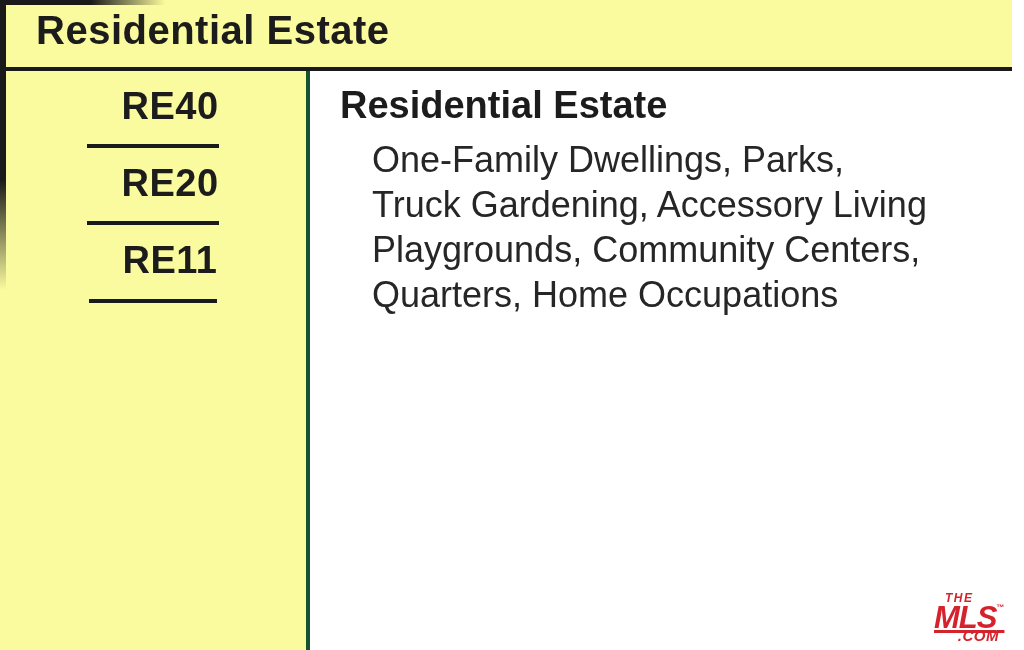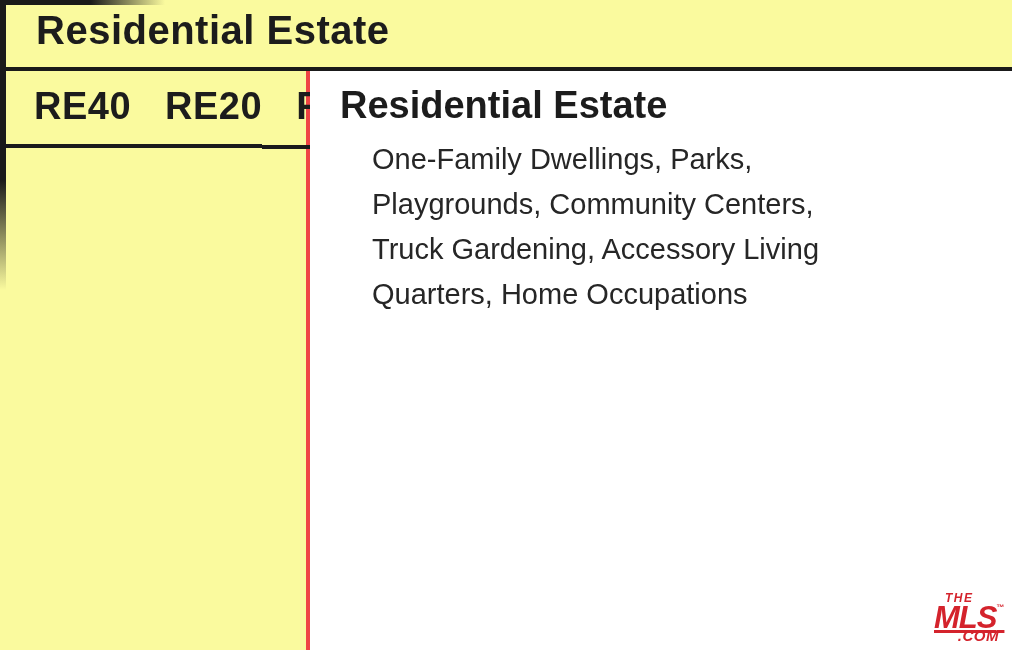--- a/index.html
+++ b/index.html
@@ -35,24 +35,25 @@
     letter-spacing: 0.5px;
     white-space: nowrap;
   }
   
   .zone-column {
     position: absolute;
     left: 0; top: 71px;
     width: 306px;
     height: 579px;
     background: #fafa9e;
-    border-right: 4px solid #ef4444;
+    border-right: 4px solid #14532d;
     box-sizing: content-box;
     display: flex;
-    flex-direction: row;
+    flex-direction: column;
+    align-items: center;
   }
   .zone-row {
     box-sizing: border-box;
     border-bottom: 4px solid #1a1a1a;
     padding: 14px 0 0 34px;
   }
   .zone-row.last { border-bottom: none; }
   .zone-code {
     font-size: 38px;
     font-weight: bold;
@@ -72,21 +73,21 @@
     margin: 13px 0 0 30px;
     font-size: 38px;
     font-weight: bold;
     color: #1c1c1c;
     white-space: nowrap;
   }
   .detail-body {
     margin: 10px 0 0 62px;
   }
   .detail-line {
-    font-size: 29px;
+    font-size: 36px;
     line-height: 45px;
     color: #262626;
     white-space: nowrap;
   }
   
   .artifact-left {
     position: absolute;
     left: 0; top: 0;
     width: 6px;
     height: 290px;
@@ -156,22 +157,22 @@
     </div>
     <div class="zone-row" style="height:78px">
       <span class="zone-code">RE11</span>
     </div>
   </div>
 
   <div class="detail-panel">
     <div class="detail-heading">Residential Estate</div>
     <div class="detail-body">
       <div class="detail-line">One-Family Dwellings, Parks,</div>
+      <div class="detail-line">Truck Gardening, Accessory Living</div>
       <div class="detail-line">Playgrounds, Community Centers,</div>
-      <div class="detail-line">Truck Gardening, Accessory Living</div>
       <div class="detail-line">Quarters, Home Occupations</div>
     </div>
   </div>
 
   <div class="artifact-left"></div>
   <div class="artifact-top"></div>
 
   <div class="mls-logo">
     <div class="mls-the">THE</div>
     <div class="mls-mls"><span>MLS</span><span class="mls-tm">™</span></div>

